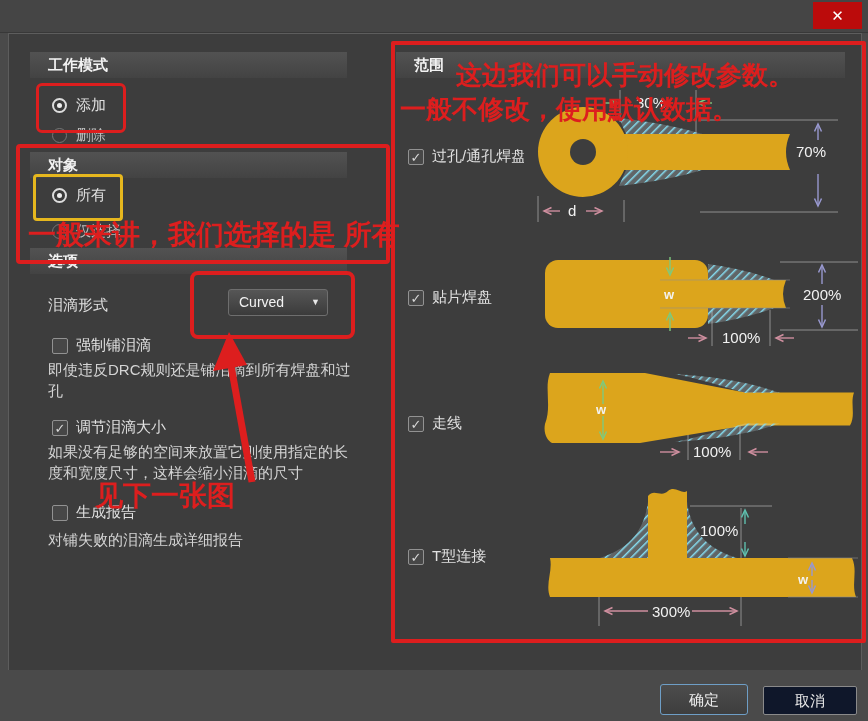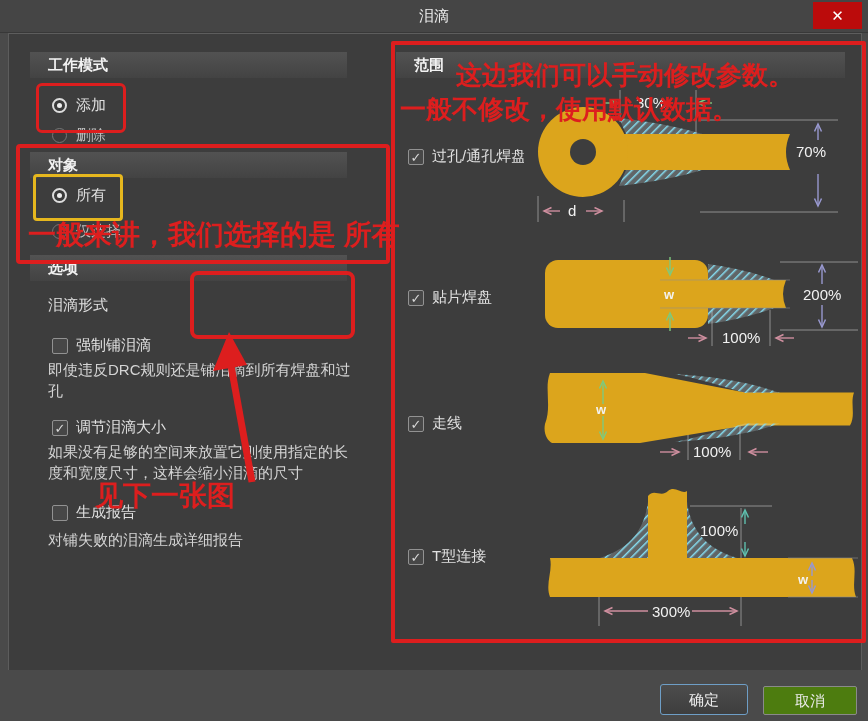--- a/index.html
+++ b/index.html
@@ -33,21 +33,21 @@
   #dropdown .caret{position:absolute;right:7px;top:0;line-height:25px;font-size:9px;color:#e8e8e8;}
   
   .redbox{border-style:solid;border-color:#dd1e1e;pointer-events:none;z-index:20;}
   .redtext{color:#dd1e1e;font-weight:bold;white-space:nowrap;z-index:21;pointer-events:none;}
   #yellowbox{border:3px solid #e6b71e;border-radius:4px;pointer-events:none;z-index:22;}
   
   #footer{left:0;top:670px;width:868px;height:51px;background:#4a4a4a;}
   .btn{position:absolute;box-sizing:border-box;text-align:center;font-size:15px;color:#ececec;cursor:pointer;}
   #okbtn{left:660px;top:684px;width:88px;height:31px;background:linear-gradient(#4c4c4c,#3e3e3e);
          border:1px solid #6e9ec6;border-radius:3px;line-height:29px;}
-  #cancelbtn{left:763px;top:686px;width:94px;height:29px;background:#4d7c0f;
+  #cancelbtn{left:763px;top:686px;width:94px;height:29px;background:#0f172a;
          border:1px solid #8a8a8a;border-radius:2px;line-height:27px;}
   #watermark{left:606px;top:689px;z-index:50;font-size:17px;color:rgba(200,200,200,0.92);pointer-events:none;white-space:nowrap;}
   
   svg.diag{position:absolute;overflow:visible;}
   .copper{fill:#dca51c;}
   .hole{fill:#3d3d3d;}
   .hatch{fill:url(#hatchp);}
   .guide{stroke:#8f8f8f;stroke-width:1;}
   .dim{fill:none;stroke-width:1.4;}
   .sg{stroke:#7ec97e;} .sm{stroke:#9898cf;} .sp{stroke:#cf8f9f;} .st{stroke:#5fbfae;}
@@ -74,21 +74,20 @@
       <marker id="mp" markerWidth="11" markerHeight="10" refX="8.5" refY="4.5" orient="auto-start-reverse" markerUnits="userSpaceOnUse">
         <path d="M1,1 L8.5,4.5 L1,8" fill="none" stroke="#cf8f9f" stroke-width="1.5"></path>
         </marker>
       <marker id="mt" markerWidth="11" markerHeight="10" refX="8.5" refY="4.5" orient="auto-start-reverse" markerUnits="userSpaceOnUse">
         <path d="M1,1 L8.5,4.5 L1,8" fill="none" stroke="#5fbfae" stroke-width="1.5"></path>
         </marker>
     </defs>
   </svg>
 
   <div class="abs" id="titlebar"></div>
-  <div class="abs" id="title">泪滴</div>
   <div class="abs" id="closebtn">
     <span>✕</span>
   </div>
 
   <div class="abs" id="content"></div>
 
   <div class="abs sechdr" style="left:30px;top:52px;width:317px;">工作模式</div>
 
   <div class="abs radiorow" style="left:52px;top:96px;">
     <span class="radio sel"></span>
@@ -103,23 +102,27 @@
 
   <div class="abs radiorow" style="left:52px;top:186px;">
     <span class="radio sel"></span>
     <span class="lbl">所有</span>
   </div>
   <div class="abs radiorow" style="left:52px;top:222px;">
     <span class="radio"></span>
     <span class="lbl" style="color:#bdbdbd">仅选择</span>
   </div>
 
-  <div class="abs sechdr" style="left:30px;top:255px;width:317px;">选项</div>
+  <div class="abs sechdr" style="left:30px;top:248px;width:317px;">选项</div>
 
   <div class="abs lbl" style="left:48px;top:296px;">泪滴形式</div>
+  <div class="abs" id="dropdown">
+    <span class="val">Curved</span>
+    <span class="caret">▼</span>
+  </div>
 
   <div class="abs cbrow" style="left:52px;top:336px;">
     <span class="cb"></span>
     <span class="lbl">强制铺泪滴</span>
   </div>
   <div class="abs desc" style="left:48px;top:359px;width:306px;">即使违反DRC规则还是铺泪滴到所有焊盘和过孔</div>
 
   <div class="abs cbrow" style="left:52px;top:418px;">
     <span class="cb"><span>✓</span></span>
     <span class="lbl">调节泪滴大小</span>

